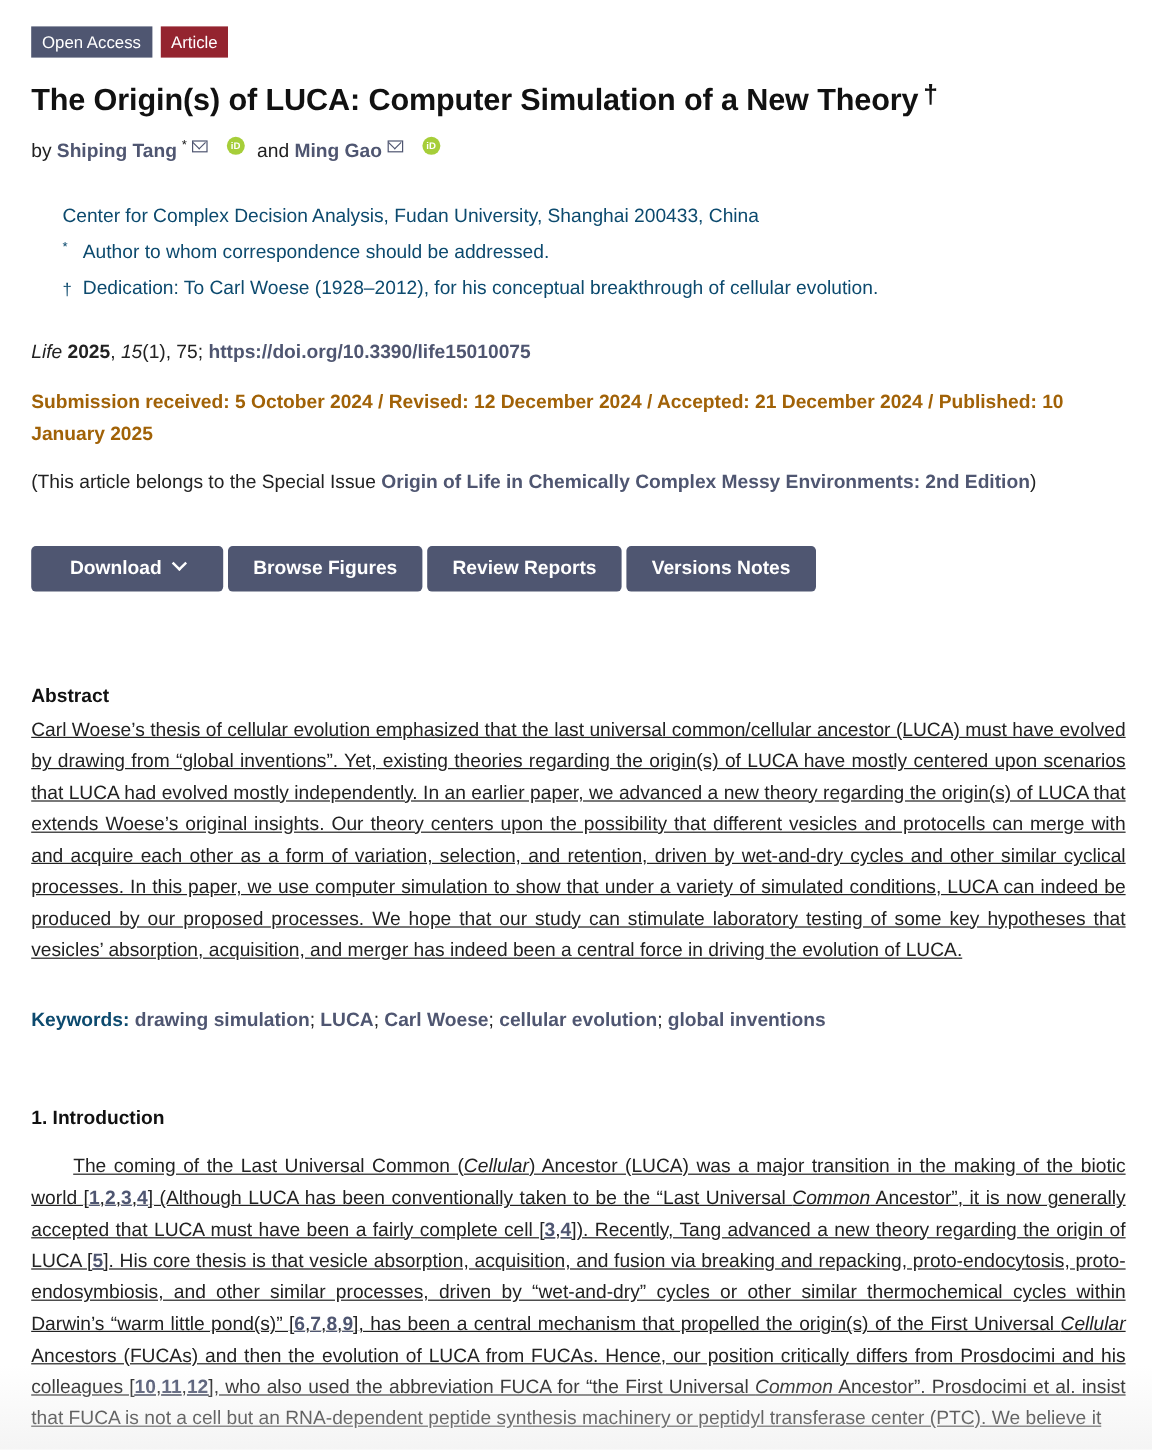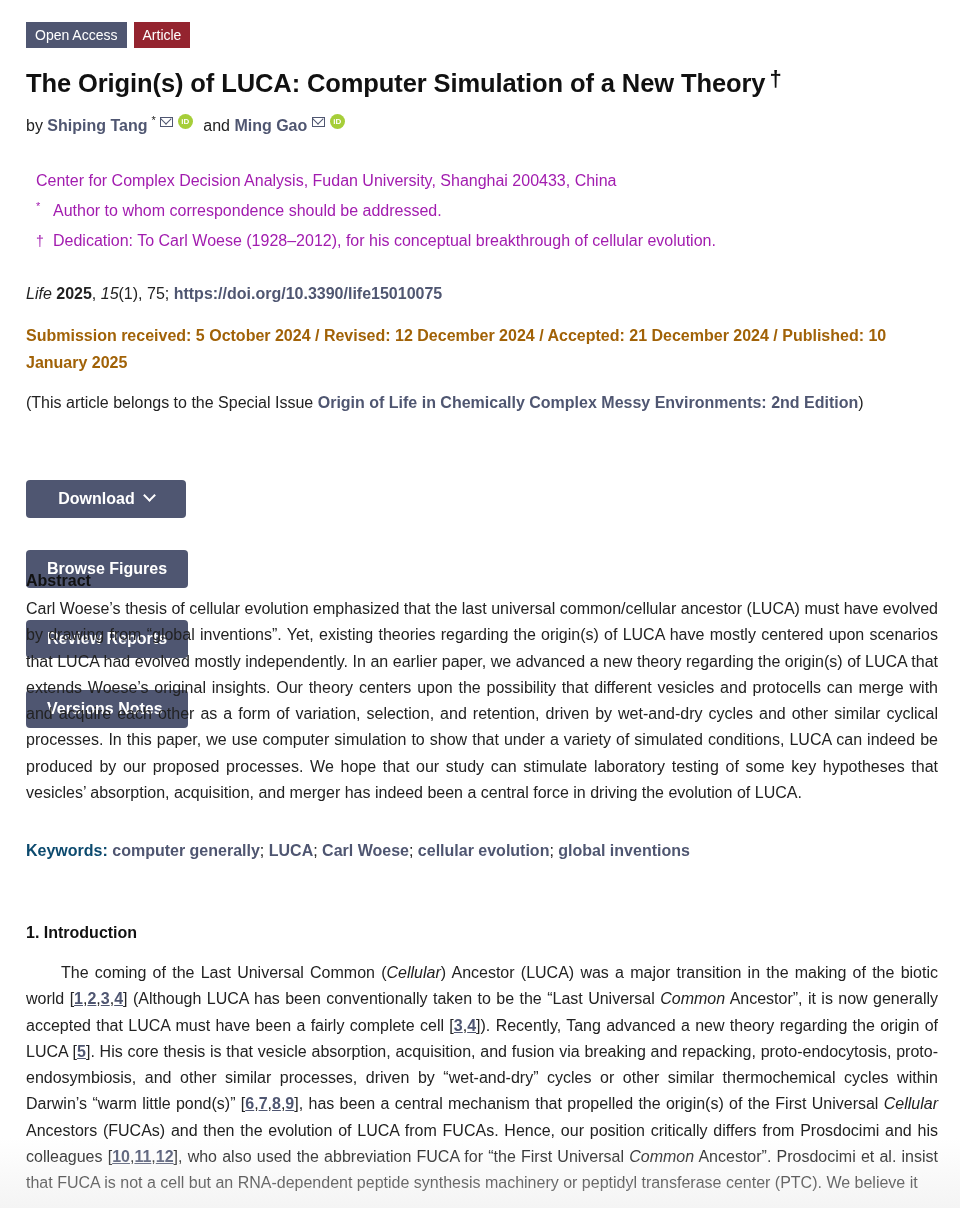--- a/index.html
+++ b/index.html
@@ -10,34 +10,34 @@
   .badge { color:#fff; font-size:14px; height:26px; line-height:26px; padding:0 9px; }
   .badge.oa { background:#4f5671; }
   .badge.art { background:#94242f; }
   h1 { position:absolute; top:66px; left:0; margin:0; font-size:25.5px; font-weight:bold; color:#111; white-space:nowrap; letter-spacing:-0.1px; }
   h1 sup { font-size:22px; vertical-align:6px; margin-left:4px; }
   .authors { position:absolute; top:114px; left:0; font-size:16px; color:#222; white-space:nowrap; }
   .authors a, .link { color:#4f5671; font-weight:bold; text-decoration:none; }
   .authors .star { font-size:11px; vertical-align:7px; margin:0 4px 0 4px; }
   .mail { display:inline-block; width:13px; height:10px; border:1px solid #4f5671; position:relative; vertical-align:4px; margin-right:5px; box-sizing:border-box; }
   .mail:after { content:""; position:absolute; left:1.5px; top:-3px; width:7px; height:7px; border-right:1px solid #4f5671; border-bottom:1px solid #4f5671; transform:rotate(45deg); }
-  .orcid { display:inline-block; width:15px; height:15px; border-radius:50%; background:#a6ce39; color:#fff; font-size:8px; font-weight:bold; text-align:center; line-height:15px; vertical-align:7px; margin-right:6px; }
-  .affil { position:absolute; top:166px; left:10px; font-size:16px; line-height:30px; color:#a21caf; }
+  .orcid { display:inline-block; width:15px; height:15px; border-radius:50%; background:#a6ce39; color:#fff; font-size:8px; font-weight:bold; text-align:center; line-height:15px; vertical-align:7px; margin-right:6px;margin-left:11px; }
+  .affil { position:absolute; top:166px; left:26px; font-size:16px; line-height:30px; color:#0c4a6e; }
   .affil .row { display:flex; white-space:nowrap; }
   .affil .mk { width:17px; display:inline-block; font-size:14px; }
   .affil .mk.sm { font-size:11px; vertical-align:5px; line-height:20px; }
   .cite { position:absolute; top:285px; left:0; font-size:16px; white-space:nowrap; }
   .dates { position:absolute; top:322px; left:0; font-size:16px; font-weight:bold; line-height:27px; width:900px; color:#a16207; }
   .special { position:absolute; top:390px; left:0; font-size:16px; line-height:26px; width:900px; }
-  .btns { position:absolute; top:480px; left:0; display:flex; gap:32px;flex-direction:column; }
+  .btns { position:absolute; top:455px; left:0; display:flex; gap:4px; }
   .btn { background:#4f5671; color:#fff; font-weight:bold; font-size:16px; height:38px; line-height:38px; border-radius:4px; padding:0 21px; cursor:pointer; white-space:nowrap; }
   .btn.dl { width:160px; box-sizing:border-box; text-align:center; }
   .chev { display:inline-block; width:7px; height:7px; border-right:2px solid #fff; border-bottom:2px solid #fff; transform:rotate(45deg); vertical-align:4px; margin-left:10px; }
   h2 { position:absolute; left:0; margin:0; font-size:16px; font-weight:bold; color:#111; }
-  .p { position:absolute; left:0; width:912px; font-size:16px; line-height:26.3px; text-align:justify; color:#222; }
+  .p { position:absolute; left:0; width:912px; font-size:16px; line-height:26.3px; text-align:justify; color:#222;text-decoration:underline; }
   .kw { position:absolute; top:842px; left:0; font-size:16px; white-space:nowrap; }
   .kw b { color:#0c4a6e; }
   .ref { color:#4f5671; font-weight:bold; }
   .indent { display:inline-block; width:35px; }
   .fade { position:absolute; left:0; right:0; bottom:0; height:70px; background:linear-gradient(to bottom, rgba(255,255,255,0), rgba(235,235,235,0.55)); pointer-events:none; }
 </style>
 </head>
 <body>
 
 <div class="wrap">
@@ -83,20 +83,20 @@
     <div class="btn">Browse Figures</div>
     <div class="btn">Review Reports</div>
     <div class="btn">Versions Notes</div>
   </div>
 
   <h2 style="top:572px;">Abstract</h2>
   <div class="p" style="top:596px;">Carl Woese’s thesis of cellular evolution emphasized that the last universal common/cellular ancestor (LUCA) must have evolved by drawing from “global inventions”. Yet, existing theories regarding the origin(s) of LUCA have mostly centered upon scenarios that LUCA had evolved mostly independently. In an earlier paper, we advanced a new theory regarding the origin(s) of LUCA that extends Woese’s original insights. Our theory centers upon the possibility that different vesicles and protocells can merge with and acquire each other as a form of variation, selection, and retention, driven by wet-and-dry cycles and other similar cyclical processes. In this paper, we use computer simulation to show that under a variety of simulated conditions, LUCA can indeed be produced by our proposed processes. We hope that our study can stimulate laboratory testing of some key hypotheses that vesicles’ absorption, acquisition, and merger has indeed been a central force in driving the evolution of LUCA.</div>
 
   <div class="kw">
     <b>Keywords:</b>
-    <a href="#" class="link">computer generally</a>; <a href="#" class="link">LUCA</a>; <a href="#" class="link">Carl Woese</a>; <a href="#" class="link">cellular evolution</a>; <a href="#" class="link">global inventions</a>
+    <a href="#" class="link">drawing simulation</a>; <a href="#" class="link">LUCA</a>; <a href="#" class="link">Carl Woese</a>; <a href="#" class="link">cellular evolution</a>; <a href="#" class="link">global inventions</a>
   </div>
 
   <h2 style="top:924px;">1. Introduction</h2>
   <div class="p" style="top:960px;"><span class="indent"></span><span>The coming of the Last Universal Common (</span><i>Cellular</i><span>) Ancestor (LUCA) was a major transition in the making of the biotic world [</span><a href="#" class="ref">1</a>,<a href="#" class="ref">2</a>,<a href="#" class="ref">3</a>,<a href="#" class="ref">4</a><span>] (Although LUCA has been conventionally taken to be the “Last Universal </span><i>Common</i><span> Ancestor”, it is now generally accepted that LUCA must have been a fairly complete cell [</span><a href="#" class="ref">3</a>,<a href="#" class="ref">4</a><span>]). Recently, Tang advanced a new theory regarding the origin of LUCA [</span><a href="#" class="ref">5</a><span>]. His core thesis is that vesicle absorption, acquisition, and fusion via breaking and repacking, proto-endocytosis, proto-endosymbiosis, and other similar processes, driven by “wet-and-dry” cycles or other similar thermochemical cycles within Darwin’s “warm little pond(s)” [</span><a href="#" class="ref">6</a>,<a href="#" class="ref">7</a>,<a href="#" class="ref">8</a>,<a href="#" class="ref">9</a><span>], has been a central mechanism that propelled the origin(s) of the First Universal </span><i>Cellular</i><span> Ancestors (FUCAs) and then the evolution of LUCA from FUCAs. Hence, our position critically differs from Prosdocimi and his colleagues [</span><a href="#" class="ref">10</a>,<a href="#" class="ref">11</a>,<a href="#" class="ref">12</a><span>], who also used the abbreviation FUCA for “the First Universal </span><i>Common</i><span> Ancestor”. Prosdocimi et al. insist that FUCA is not a cell but an RNA-dependent peptide synthesis machinery or peptidyl transferase center (PTC). We believe it</span></div>
 </div>
 
 <div class="fade"></div>
 
 </body></html>

